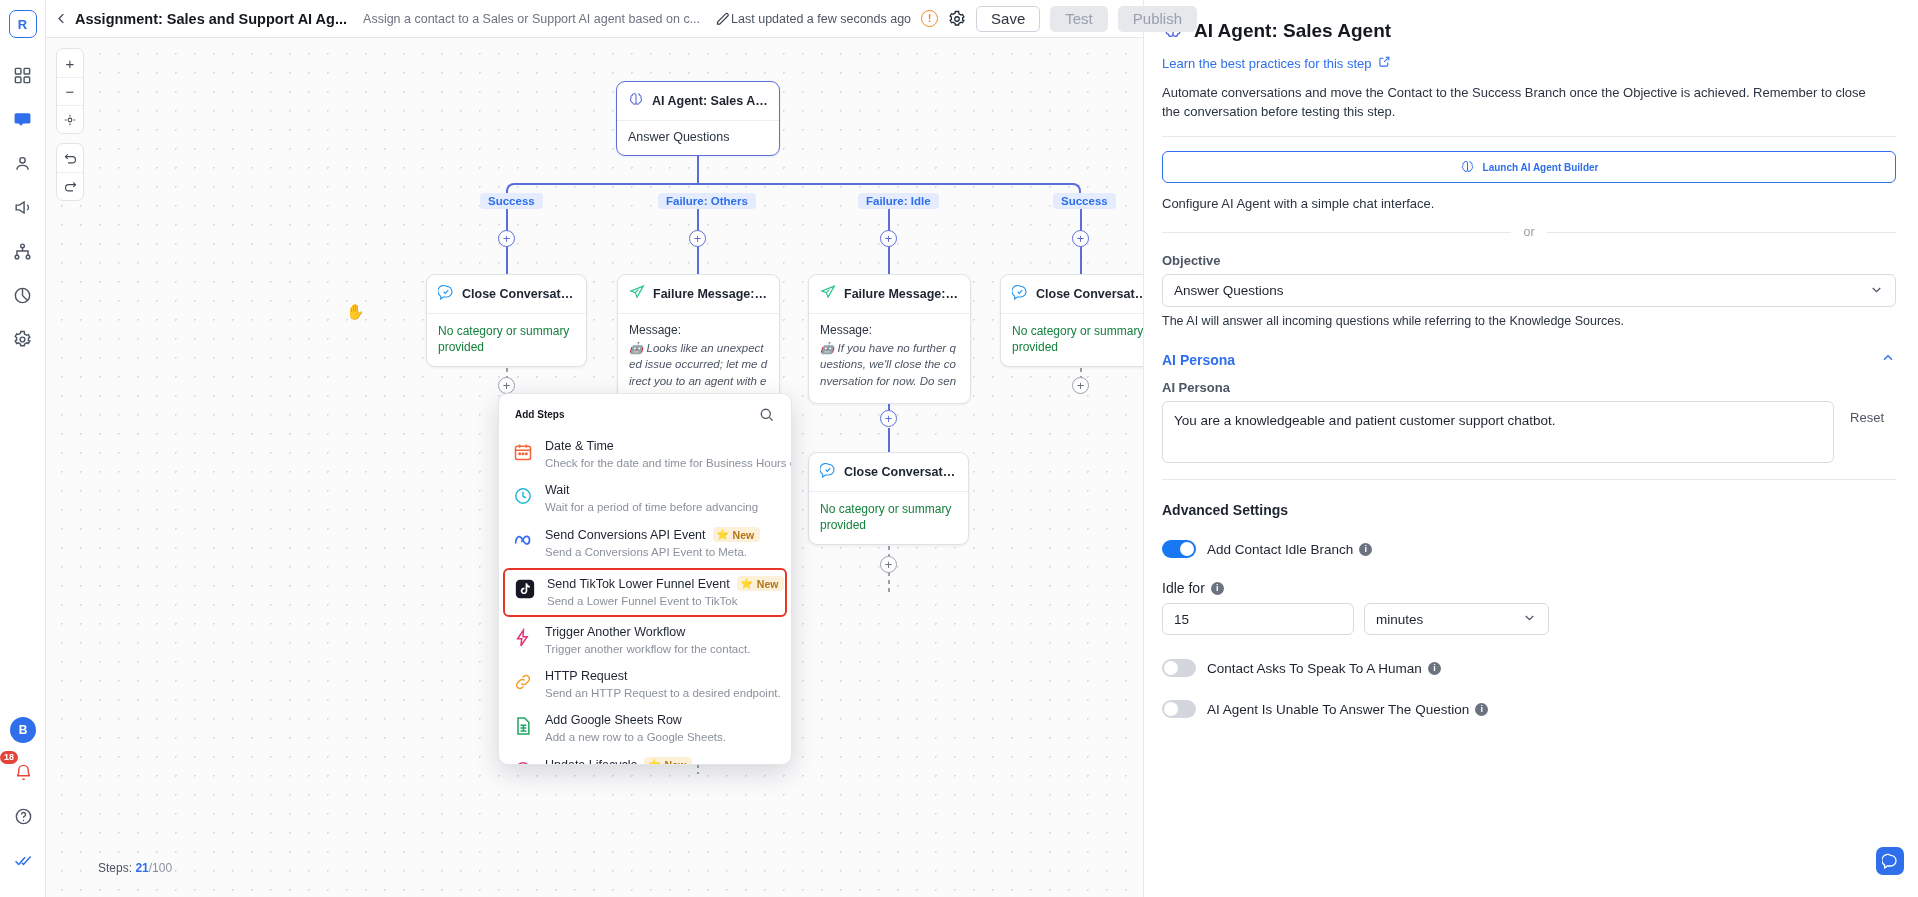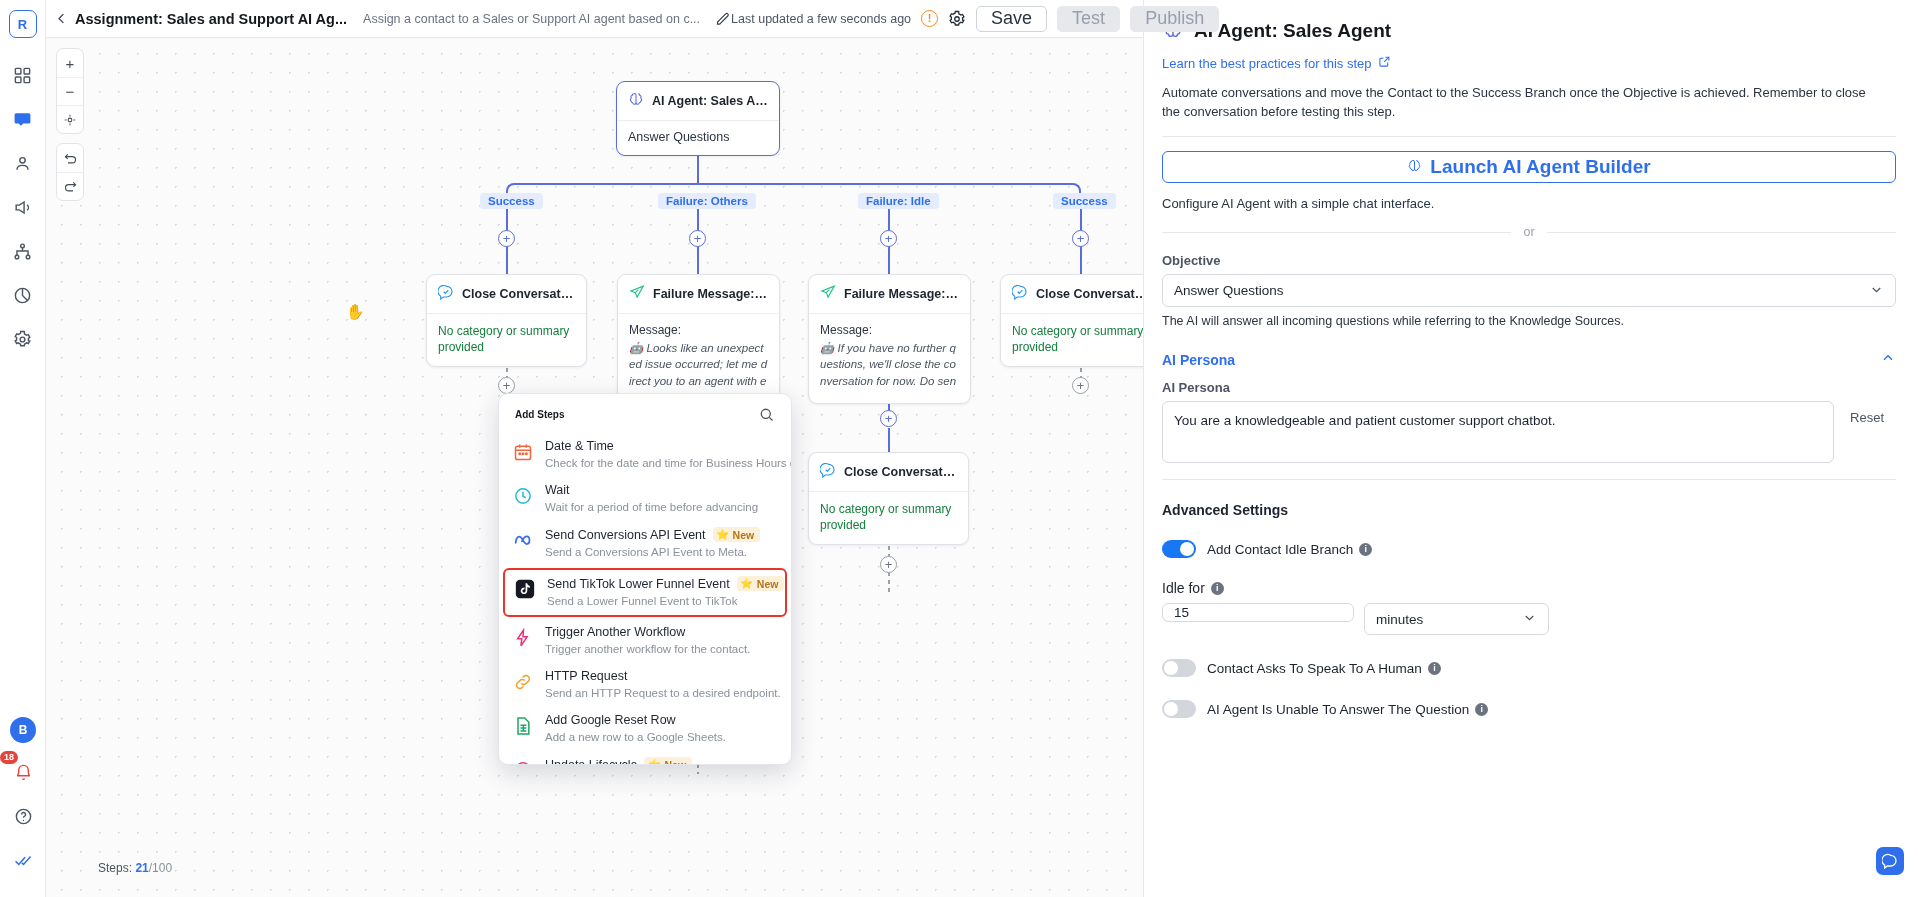--- a/index.html
+++ b/index.html
@@ -58,21 +58,21 @@
     white-space: nowrap; }
   .hdr-sub { font-size: 12.5px; color: #6b7280; margin-left: 16px; white-space: nowrap; }
   .hdr-edit { margin-left: 14px; color: #374151; display: flex; align-items: center; }
   .hdr-right { margin-left: auto; display: flex; align-items: center; gap: 10px; }
   .updated { font-size: 12.5px; color: #4b5563; white-space: nowrap; }
   .warn-ico { width: 17px; height: 17px; border: 1.6px solid #f08b27; border-radius: 50%;
     color: #f08b27; font-size: 11px; font-weight: 700; display: flex; align-items: center;
     justify-content: center; line-height: 1; }
   .gear { color: #1f2937; display: flex; align-items: center; }
   .btn {
-    height: 26px; padding: 0 14px; border-radius: 5px; font-size: 18px;
+    height: 26px; padding: 0 14px; border-radius: 5px; font-size: 15px;
     display: flex; align-items: center; justify-content: center; white-space: nowrap;
   }
   .btn-save { background: #fff; border: 1px solid #cfd4dc; color: #2b3442; }
   .btn-flat { background: #e6e8ec; border: 1px solid #e6e8ec; color: #98a0ad; }
 
   
   .canvas-wrap { flex: 1; position: relative; overflow: hidden; background: #fbfbfc; }
   .canvas {
     position: absolute; inset: 0;
     background-image: radial-gradient(#d8dbe0 1px, transparent 1px);
@@ -155,21 +155,21 @@
     padding: 18px 22px 0 18px; overflow: hidden; position: relative; z-index: 20;
   }
   .p-title { display: flex; align-items: center; gap: 10px; }
   .p-title h2 { font-size: 19px; font-weight: 700; color: #15191f; }
   .p-link { font-size: 13px; color: #2f6feb; margin-top: 11px; display: inline-flex;
     align-items: center; gap: 6px; }
   .p-desc { font-size: 13px; color: #2b3442; line-height: 1.52; margin-top: 11px; max-width: 720px; }
   .p-rule { border: none; border-top: 1px solid #e6e8ec; margin: 14px 0 0; }
   .launch-btn {
     margin-top: 14px; height: 32px; width: 100%; border: 1.4px solid #2f6feb; border-radius: 6px;
-    color: #2f6feb; font-size: 19px; font-weight: 600; background: #fff;
+    color: #2f6feb; font-size: 10px; font-weight: 600; background: #fff;
     display: flex; align-items: center; justify-content: center; gap: 8px;
   }
   .p-note { font-size: 13px; color: #2b3442; margin-top: 13px; }
   .or-row { display: flex; align-items: center; gap: 12px; margin-top: 14px; }
   .or-row .ln { flex: 1; height: 1px; background: #e6e8ec; }
   .or-row .or { font-size: 12.5px; color: #9aa1ab; }
   .fld-lbl { font-size: 13px; font-weight: 700; color: #4b5563; margin-top: 14px;
     display: flex; align-items: center; gap: 6px; }
   .select {
     margin-top: 6px; height: 33px; border: 1px solid #d7dbe1; border-radius: 6px;
@@ -197,21 +197,21 @@
   .tgl.on i { left: 18px; }
   .tgl-lbl { font-size: 13.5px; color: #1d2430; display: flex; align-items: center; gap: 6px; }
   .info-i {
     width: 13px; height: 13px; border-radius: 50%; background: #6b7280; color: #fff;
     font-size: 9px; font-weight: 700; display: inline-flex; align-items: center;
     justify-content: center; line-height: 1;
   }
   .idle-lbl { font-size: 14px; color: #1d2430; margin-top: 22px;
     display: flex; align-items: center; gap: 6px; }
   .idle-row { display: flex; gap: 10px; margin-top: 7px; }
-  .idle-row .num { width: 192px; height: 19px; border: 1px solid #d7dbe1; border-radius: 6px;
+  .idle-row .num { width: 192px; height: 32px; border: 1px solid #d7dbe1; border-radius: 6px;
     display: flex; align-items: center; padding: 0 11px; font-size: 13.5px; color: #1d2430; }
   .idle-row .unit { width: 185px; height: 32px; border: 1px solid #d7dbe1; border-radius: 6px;
     display: flex; align-items: center; padding: 8px 11px; font-size: 13.5px; color: #1d2430; }
   .idle-row .unit .chev { margin-left: auto; color: #4b5563; }
   .chat-fab {
     position: absolute; right: 14px; bottom: 22px; width: 28px; height: 28px;
     background: #2f6feb; border-radius: 7px; display: flex; align-items: center;
     justify-content: center; color: #fff; z-index: 45;
   }
 </style>
@@ -598,21 +598,21 @@
 
           <div class="step-row">
             <span class="step-ico">
               <svg viewBox="0 0 24 24" fill="none" stroke="#20a464" stroke-width="1.8">
                   <path d="M6 2.5h8l5 5v14H6z"></path>
                   <path d="M9 11h7M9 14.5h7M9 18h7M12.5 11v7"></path>
                 </svg>
             </span>
             <span class="step-txt">
               <span class="step-name">
-                  <span>Add Google Reset Row</span>
+                  <span>Add Google Sheets Row</span>
                 </span>
               <span class="step-desc">Add a new row to a Google Sheets.</span>
             </span>
           </div>
 
           <div class="step-row">
             <span class="step-ico">
               <svg viewBox="0 0 24 24" fill="none" stroke="#e0457b" stroke-width="1.8">
                   <circle cx="12" cy="12" r="8.6"></circle>
                   <path d="M12 7.5a4.5 4.5 0 1 1-4.3 3.2"></path>

